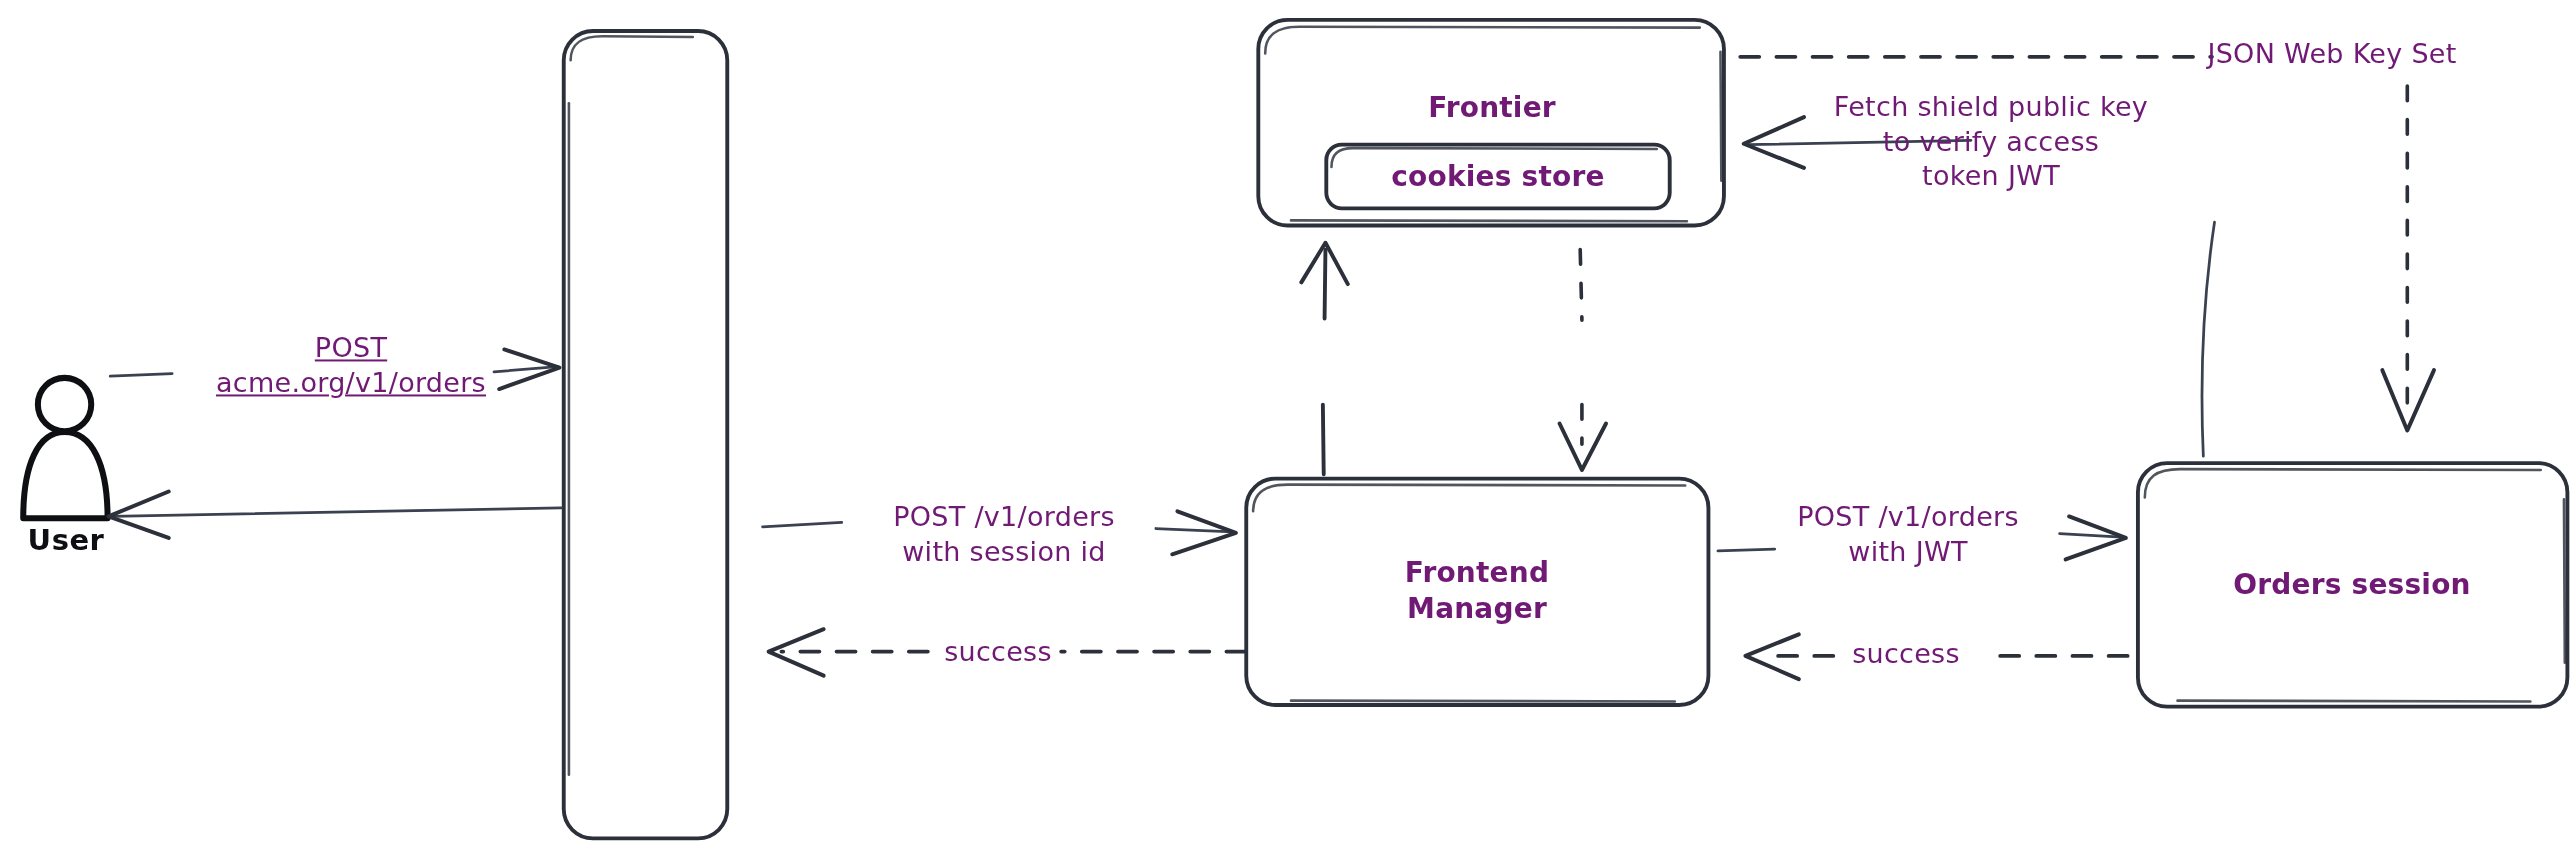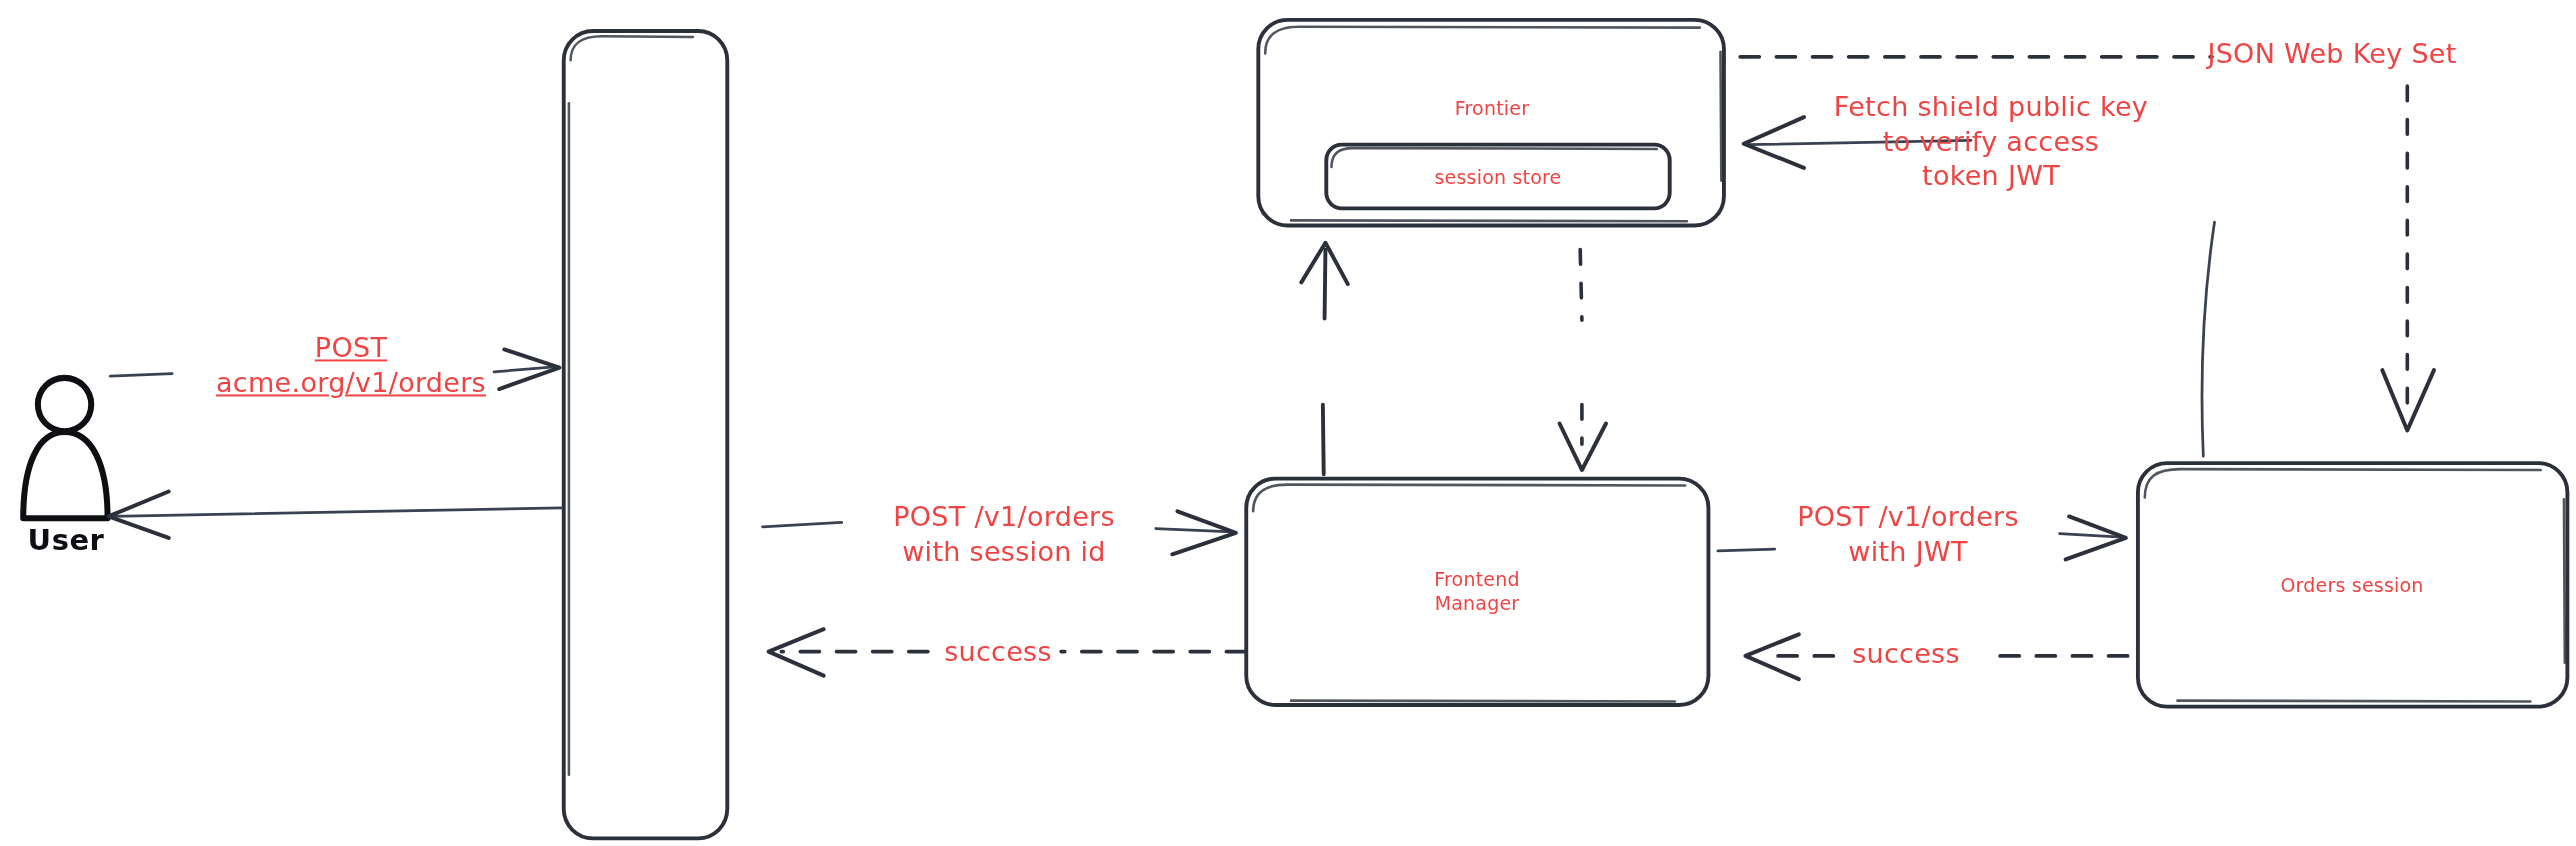--- a/index.html
+++ b/index.html
@@ -79,33 +79,34 @@
     stroke-width: 7;
     stroke-linecap: round;
     stroke-linejoin: round;
   }
   .hatchfill {
     stroke: none;
   }
   
   .lbl {
     position: absolute;
-    color: #ef4444;
+    color: #701a75;
     font-family: "DejaVu Sans", sans-serif;
     font-size: 27px;
     line-height: 1.28;
     letter-spacing: 0.3px;
     white-space: pre;
     text-align: center;
     transform: translate(-50%, -50%);
     pointer-events: none;
   }
   .lbl.node {
-    font-size: 19px;
+    font-size: 28px;
     letter-spacing: 0.2px;
+    font-weight: bold;
   }
   .lbl.user {
     font-size: 29px;
     color: #0d0f12;
     font-weight: 700;
     letter-spacing: 0.5px;
   }
 </style>
 </head>
 <body>
@@ -219,21 +220,21 @@
     <g>
       <path class="conn-thin" d="M2030 168 L2290 163"></path>
       <path class="head" d="M2096 136 L2026 167 L2096 195"></path>
       <path class="conn-thin" d="M2573 258 C2560 345 2556 440 2560 530"></path>
     </g>
   </svg>
 
 
   <div class="lbl node" style="left:1492px; top:108px;">Frontier</div>
 
-  <div class="lbl node" style="left:1498px; top:177px;">session store</div>
+  <div class="lbl node" style="left:1498px; top:177px;">cookies store</div>
 
   <div class="lbl node" style="left:1477px; top:591px;">Frontend
 Manager</div>
 
   <div class="lbl node" style="left:2352px; top:585px;">Orders session</div>
 
   <div class="lbl user" style="left:66px; top:541px;">User</div>
 
   <div class="lbl" style="left:351px; top:366px;text-decoration:underline;">POST
 acme.org/v1/orders</div>

